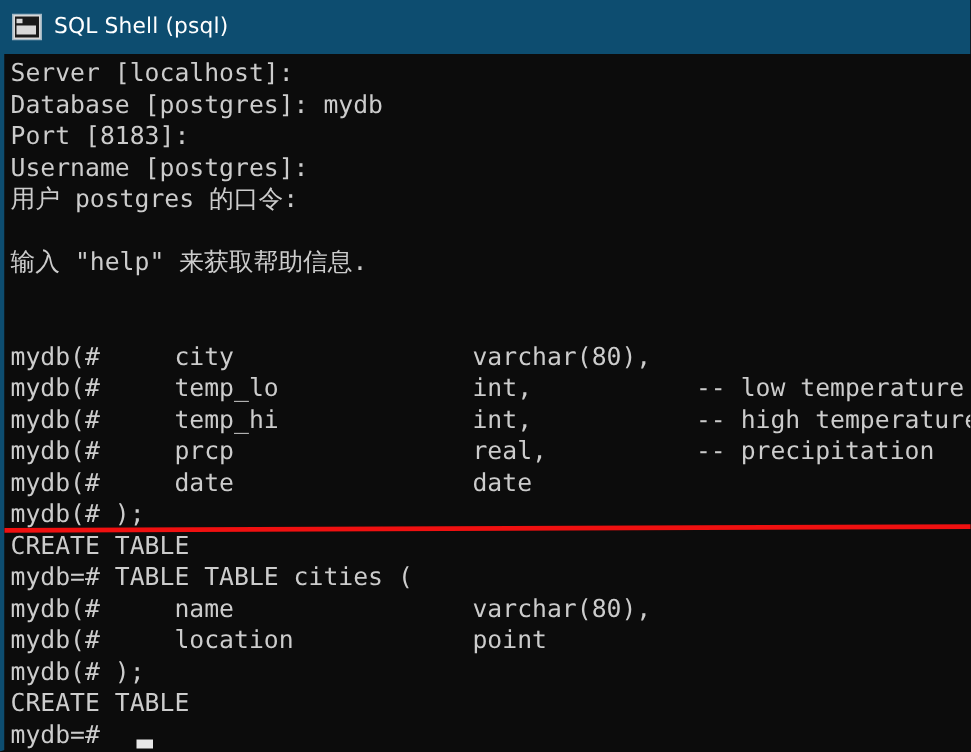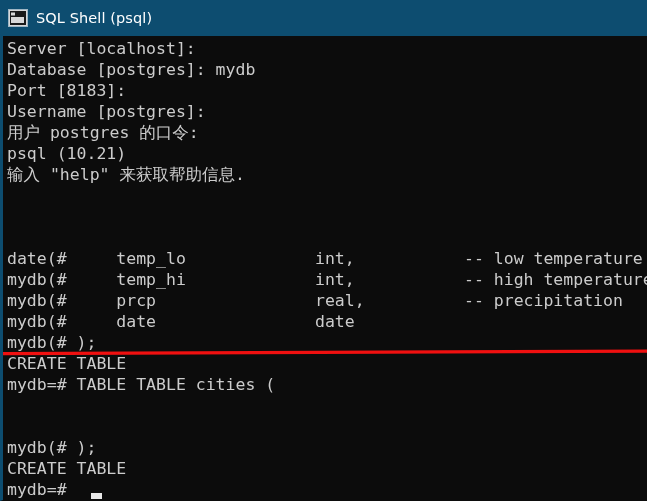--- a/index.html
+++ b/index.html
@@ -114,30 +114,32 @@
     <span id="title-text">SQL Shell (psql)</span>
   </div>
 
   <div id="terminal">
 
     <div class="line" style="top: 23px; left: 4px;">Database [postgres]: mydb</div>
       <div class="line" style="top: 2px; left: 4px;">Server [localhost]:</div>
       <div class="line" style="top: 44px; left: 4px;">Port [8183]:</div>
       <div class="line" style="top: 65px; left: 4px;">Username [postgres]:</div>
       <div class="line" style="top: 86px; left: 4px;">用户 postgres 的口令:</div>
-      <div class="line" style="top: 107px; left: 4px;">psql (10.21)</div>
       <div class="line" style="top: 128px; left: 4px;">输入 "help" 来获取帮助信息.</div>
       <div class="line blankline" style="top: 149px; left: 4px;">&nbsp;</div>
-      <div class="line" style="top: 212px; left: 4px;">date(#     temp_lo             int,           -- low temperature</div>
+      <div class="line" style="top: 191px; left: 4px;">mydb(#     city                varchar(80),</div>
+      <div class="line" style="top: 212px; left: 4px;">mydb(#     temp_lo             int,           -- low temperature</div>
       <div class="line" style="top: 233px; left: 4px;">mydb(#     temp_hi             int,           -- high temperature</div>
       <div class="line" style="top: 254px; left: 4px;">mydb(#     prcp                real,          -- precipitation</div>
       <div class="line" style="top: 275px; left: 4px;">mydb(#     date                date</div>
       <div class="line" style="top: 296px; left: 4px;">mydb(# );</div>
       <div class="line" style="top: 317px; left: 4px;">CREATE TABLE</div>
       <div class="line" style="top: 338px; left: 4px;">mydb=# TABLE TABLE cities (</div>
+      <div class="line" style="top: 359px; left: 4px;">mydb(#     name                varchar(80),</div>
+      <div class="line" style="top: 380px; left: 4px;">mydb(#     location            point</div>
       <div class="line" style="top: 401px; left: 4px;">mydb(# );</div>
       <div class="line" style="top: 422px; left: 4px;">CREATE TABLE</div>
       <div class="line" style="top: 443px; left: 4px; text-align: center;">mydb=# </div>
       <div id="cursor" style="top: 457px; left: 88.35px;"></div>
   </div>
 
   <div id="annotation-line">
     <svg width="647" height="8" viewBox="0 0 647 8" xmlns="http://www.w3.org/2000/svg">
       <line x1="0" y1="4.6" x2="647" y2="2.1" stroke="#f01010" stroke-width="3.2" stroke-linecap="round"></line>
     </svg>

